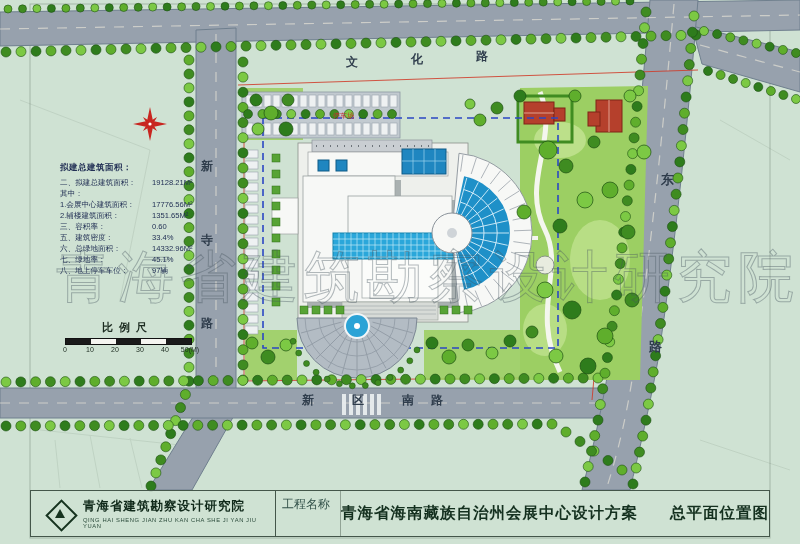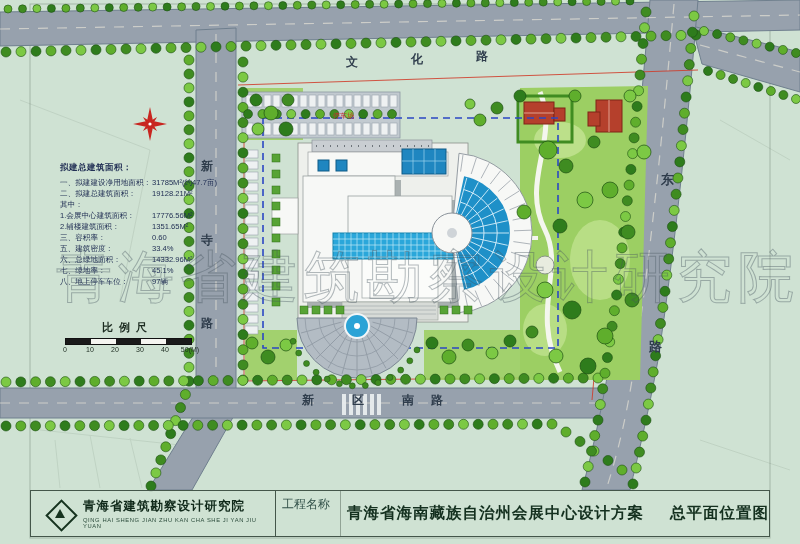--- a/index.html
+++ b/index.html
@@ -23,21 +23,21 @@
   
   #titleblock{position:absolute;left:30px;top:490px;width:740px;height:47px;border:1.5px solid #44564a;box-sizing:border-box;display:flex;align-items:stretch;background:rgba(207,226,211,.6);}
   .tb-left{flex:0 0 230px;display:flex;align-items:center;gap:8px;padding-left:14px;border-right:1.5px solid #44564a;}
   .tb-logo{position:relative;width:30px;height:30px;flex:0 0 30px;}
   .tb-logo .diamond{position:absolute;left:5px;top:5px;width:19px;height:19px;border:2px solid #16331f;transform:rotate(45deg);background:#cfe2d3;}
   .tb-logo .peak{position:absolute;left:10px;top:10px;width:0;height:0;border-left:5px solid transparent;border-right:5px solid transparent;border-bottom:9px solid #16331f;}
   .tb-names{display:flex;flex-direction:column;}
   .tb-institute{font-size:12.5px;font-weight:bold;color:#10291a;letter-spacing:1px;}
   .tb-pinyin{font-size:5.8px;color:#2a4a3a;letter-spacing:.6px;margin-top:2px;}
   .tb-projlabel{flex:0 0 58px;font-size:12px;color:#33524a;padding:5px 0 0 6px;border-right:1px solid rgba(68,86,74,.45);}
-  .tb-main{flex:1;display:flex;align-items:center;justify-content:flex-end;gap:26px;}
+  .tb-main{flex:1;display:flex;align-items:center;justify-content:space-between;gap:26px;}
   .tb-project,.tb-drawing{font-size:15.5px;font-weight:bold;color:#14301f;letter-spacing:1px;}
 </style>
 </head>
 <body>
 
 <div id="sheet">
 
 <svg id="plan-svg" width="800" height="544" viewBox="0 0 800 544">
 
   <rect x="0" y="0" width="800" height="544" fill="#cfe2d3"></rect>
@@ -709,24 +709,20 @@
 
   <text x="333" y="118" font-size="7" fill="#c03030">停车场</text>
 
   <text x="56" y="296" font-size="56" letter-spacing="6" fill="rgba(0,0,0,0)" stroke="rgba(70,85,95,0.4)" stroke-width="1">青海省建筑勘察设计研究院</text>
 </svg>
 
   <div id="indicators">
     <div class="ind-title">拟建总建筑面积：</div>
     <div id="indicator-lines">
         <div class="ind-row">
-          <span class="ind-label">一、拟建建设净用地面积：</span>
-          <span class="ind-value">31785M²(约47.7亩)</span>
-        </div>
-        <div class="ind-row">
           <span class="ind-label">二、拟建总建筑面积：</span>
           <span class="ind-value">19128.21M²</span>
         </div>
         <div class="ind-row">
           <span class="ind-label">其中：</span>
           <span class="ind-value"></span>
         </div>
         <div class="ind-row">
           <span class="ind-label">1.会展中心建筑面积：</span>
           <span class="ind-value">17776.56M²</span>

